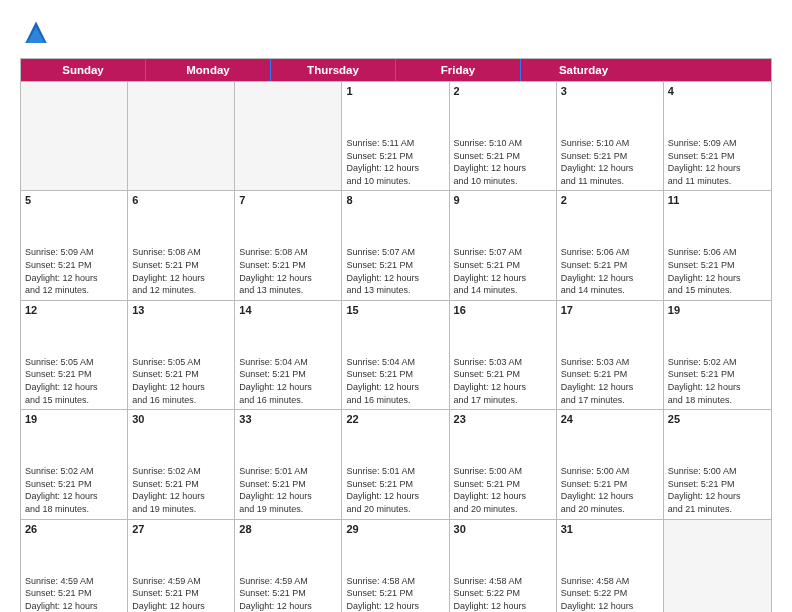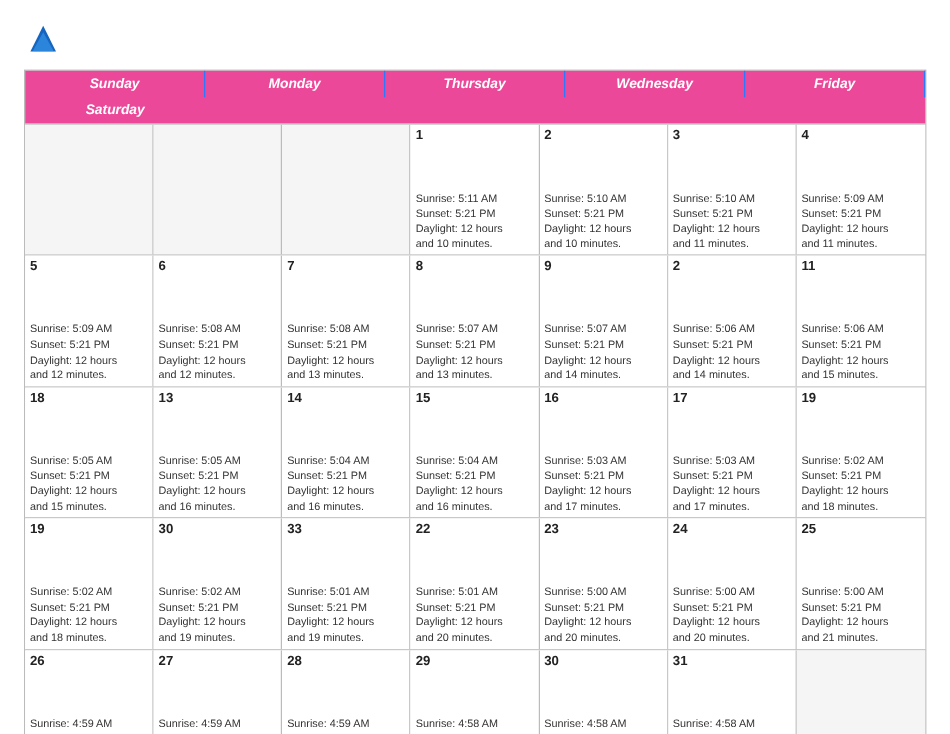--- a/index.html
+++ b/index.html
@@ -54,23 +54,22 @@
       margin-top: 2px;
     }
     .calendar {
       flex: 1;
       display: flex;
       flex-direction: column;
       border: 1px solid #bbb;
     }
     .cal-header-row {
       display: grid;
-      grid-template-columns: repeat(5, 1fr);
-      background: #ec4899;
-      font-style: italic;
+      grid-template-columns: repeat(6, 1fr);
+      background: #be185d;
     }
     .cal-header-cell {
       color: #fff;
       font-size: 11.5px;
       font-weight: bold;
       text-align: center;
       padding: 5px 2px;
       border-right: 1px solid #2979ff;
     }
     .cal-header-cell:last-child { border-right: none; }
@@ -129,21 +128,20 @@
       <div class="month-title"></div>
       <div class="subtitle"></div>
     </div>
   </div>
 
   <div class="calendar">
     <div class="cal-header-row">
     <div class="cal-header-cell">Sunday</div>
         <div class="cal-header-cell">Monday</div>
         <div class="cal-header-cell">Thursday</div>
-        <div class="cal-header-cell">Wednesday</div>
         <div class="cal-header-cell">Friday</div>
         <div class="cal-header-cell">Saturday</div>
       </div>
     <div class="cal-body">
     <div class="cal-week">
           <div class="cal-cell empty"></div>
           <div class="cal-cell empty"></div>
           <div class="cal-cell empty"></div>
           <div class="cal-cell">
             <span class="day-num">1</span>
@@ -187,21 +185,21 @@
             <span class="day-num">2</span>
             <div class="day-info">Sunrise: 5:06 AM<br>Sunset: 5:21 PM<br>Daylight: 12 hours<br>and 14 minutes.</div>
           </div>
           <div class="cal-cell">
             <span class="day-num">11</span>
             <div class="day-info">Sunrise: 5:06 AM<br>Sunset: 5:21 PM<br>Daylight: 12 hours<br>and 15 minutes.</div>
           </div>
         </div>
         <div class="cal-week">
           <div class="cal-cell">
-            <span class="day-num">18</span>
+            <span class="day-num">12</span>
             <div class="day-info">Sunrise: 5:05 AM<br>Sunset: 5:21 PM<br>Daylight: 12 hours<br>and 15 minutes.</div>
           </div>
           <div class="cal-cell">
             <span class="day-num">13</span>
             <div class="day-info">Sunrise: 5:05 AM<br>Sunset: 5:21 PM<br>Daylight: 12 hours<br>and 16 minutes.</div>
           </div>
           <div class="cal-cell">
             <span class="day-num">14</span>
             <div class="day-info">Sunrise: 5:04 AM<br>Sunset: 5:21 PM<br>Daylight: 12 hours<br>and 16 minutes.</div>
           </div>

